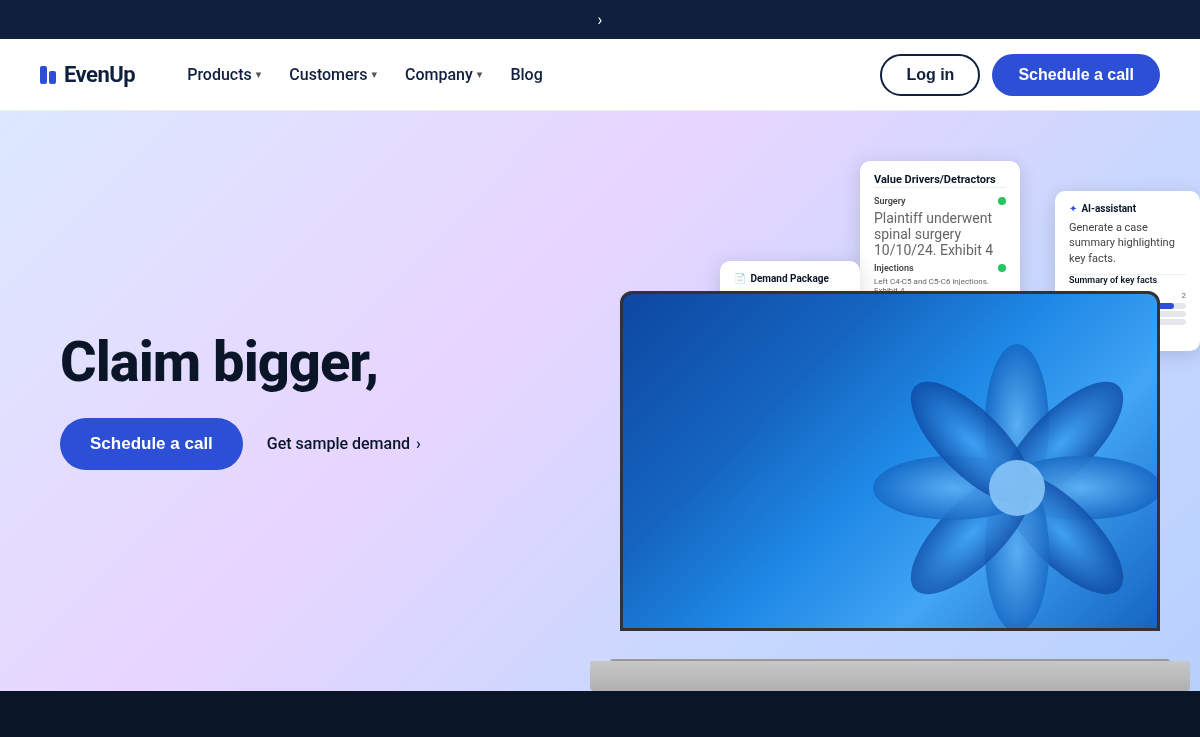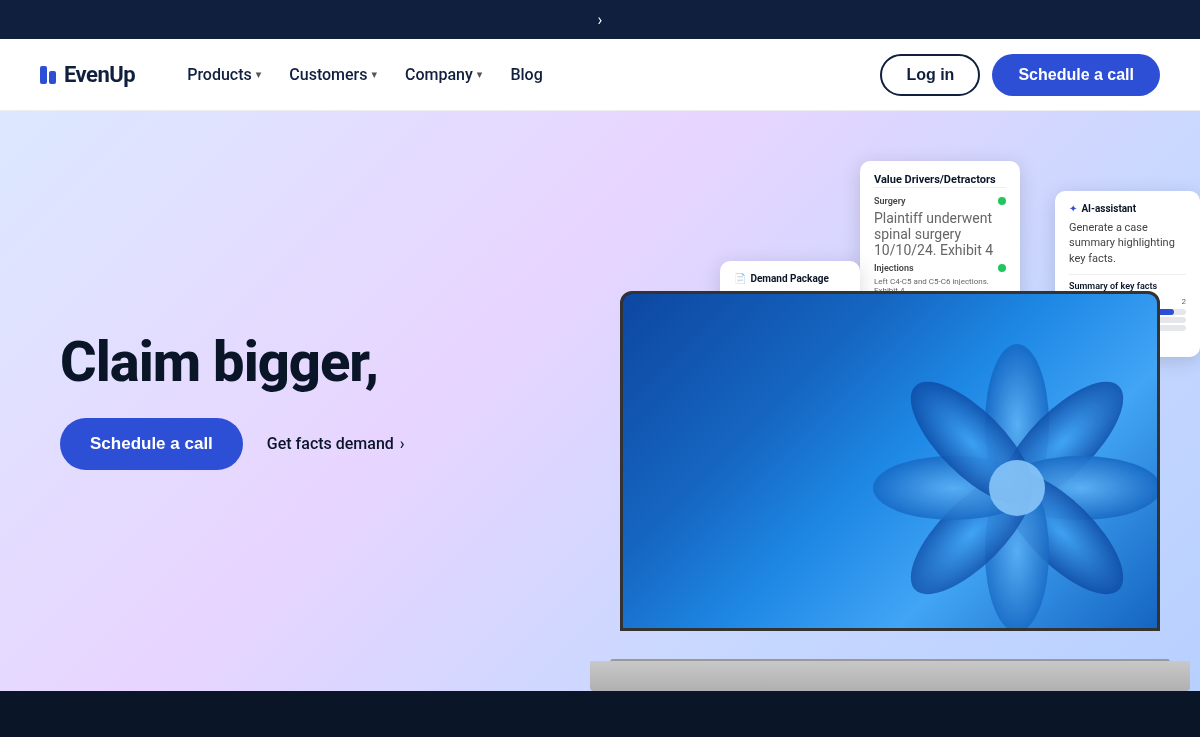--- a/index.html
+++ b/index.html
@@ -332,21 +332,21 @@
 </nav>
 
 <section class="hero">
   <div class="hero-left">
     <h1 class="hero-title">
       <span>Claim bigger,</span><br>
     </h1>
     <div class="hero-actions">
       <button class="btn-schedule-hero">Schedule a call</button>
       <a class="link-sample">
-        <span>Get facts demand</span>
+        <span>Get sample demand</span>
         <span>›</span>
       </a>
     </div>
   </div>
 
   <div class="hero-right">
 
     <div class="card card-vd">
       <div class="card-header">Value Drivers/Detractors</div>
       <div class="card-row">
@@ -443,21 +443,21 @@
         </div>
       </div>
     </div>
 
     <div class="card card-ai">
       <div style="display:flex;align-items:center;gap:4px;margin-bottom:6px;">
         <span style="color:#2d4fd6;font-size:10px;">✦</span>
         <span style="font-weight:700;font-size:10px;color:#0a1628;">AI-assistant</span>
       </div>
       <div style="font-size:11px;color:#444;margin-bottom:8px;line-height:1.4;">Generate a case summary highlighting key facts.</div>
-      <div style="font-weight:600;font-size:9px;color:#0a1628;margin-bottom:6px;border-top:1px solid #eee;padding-top:6px;">Summary of key facts</div>
+      <div style="font-weight:600;font-size:9px;color:#0a1628;margin-bottom:6px;border-top:1px solid #eee;">Summary of key facts</div>
       <div style="display:flex;justify-content:space-between;font-size:8px;color:#666;margin-bottom:3px;">
         <span>1</span>
         <span>2</span>
       </div>
       <div class="card-bar">
           <div class="card-bar-fill" style="width:90%;"></div>
         </div>
       <div class="card-bar">
           <div class="card-bar-fill" style="width:70%;"></div>
         </div>

